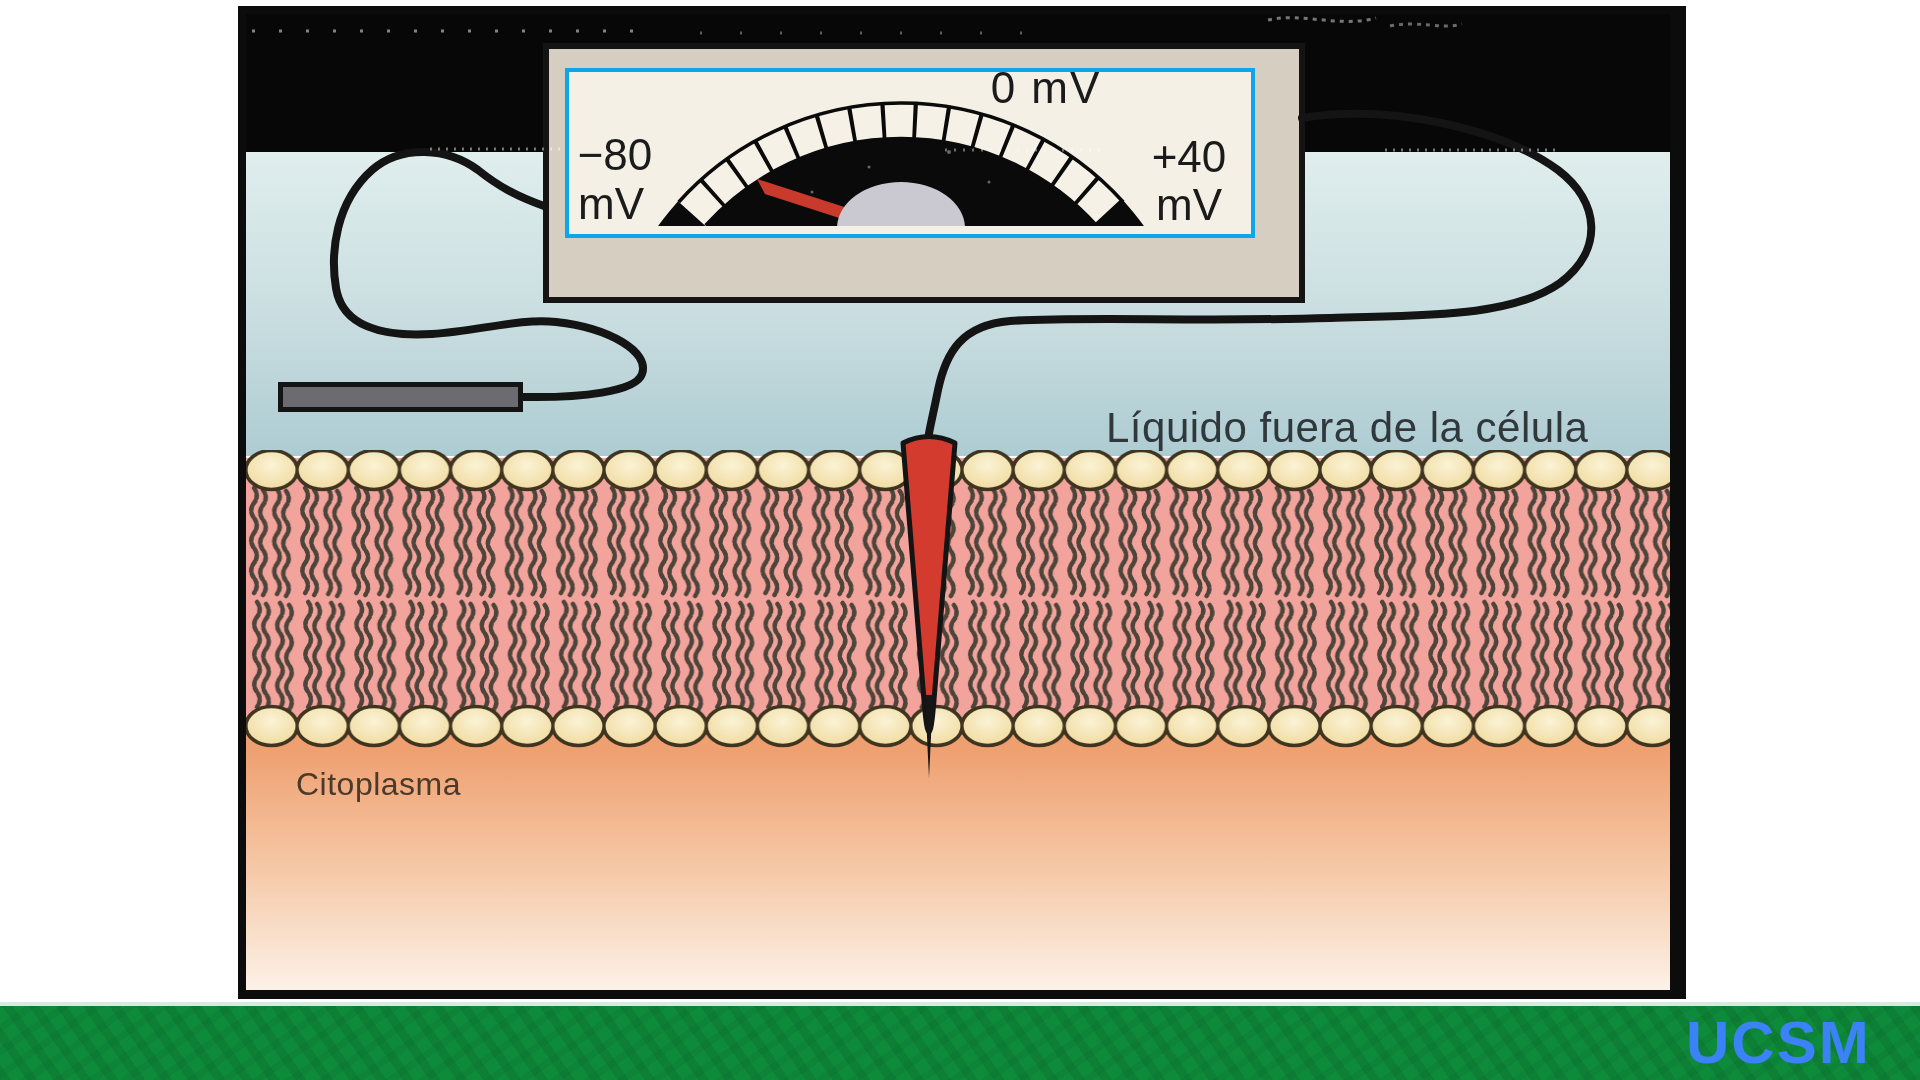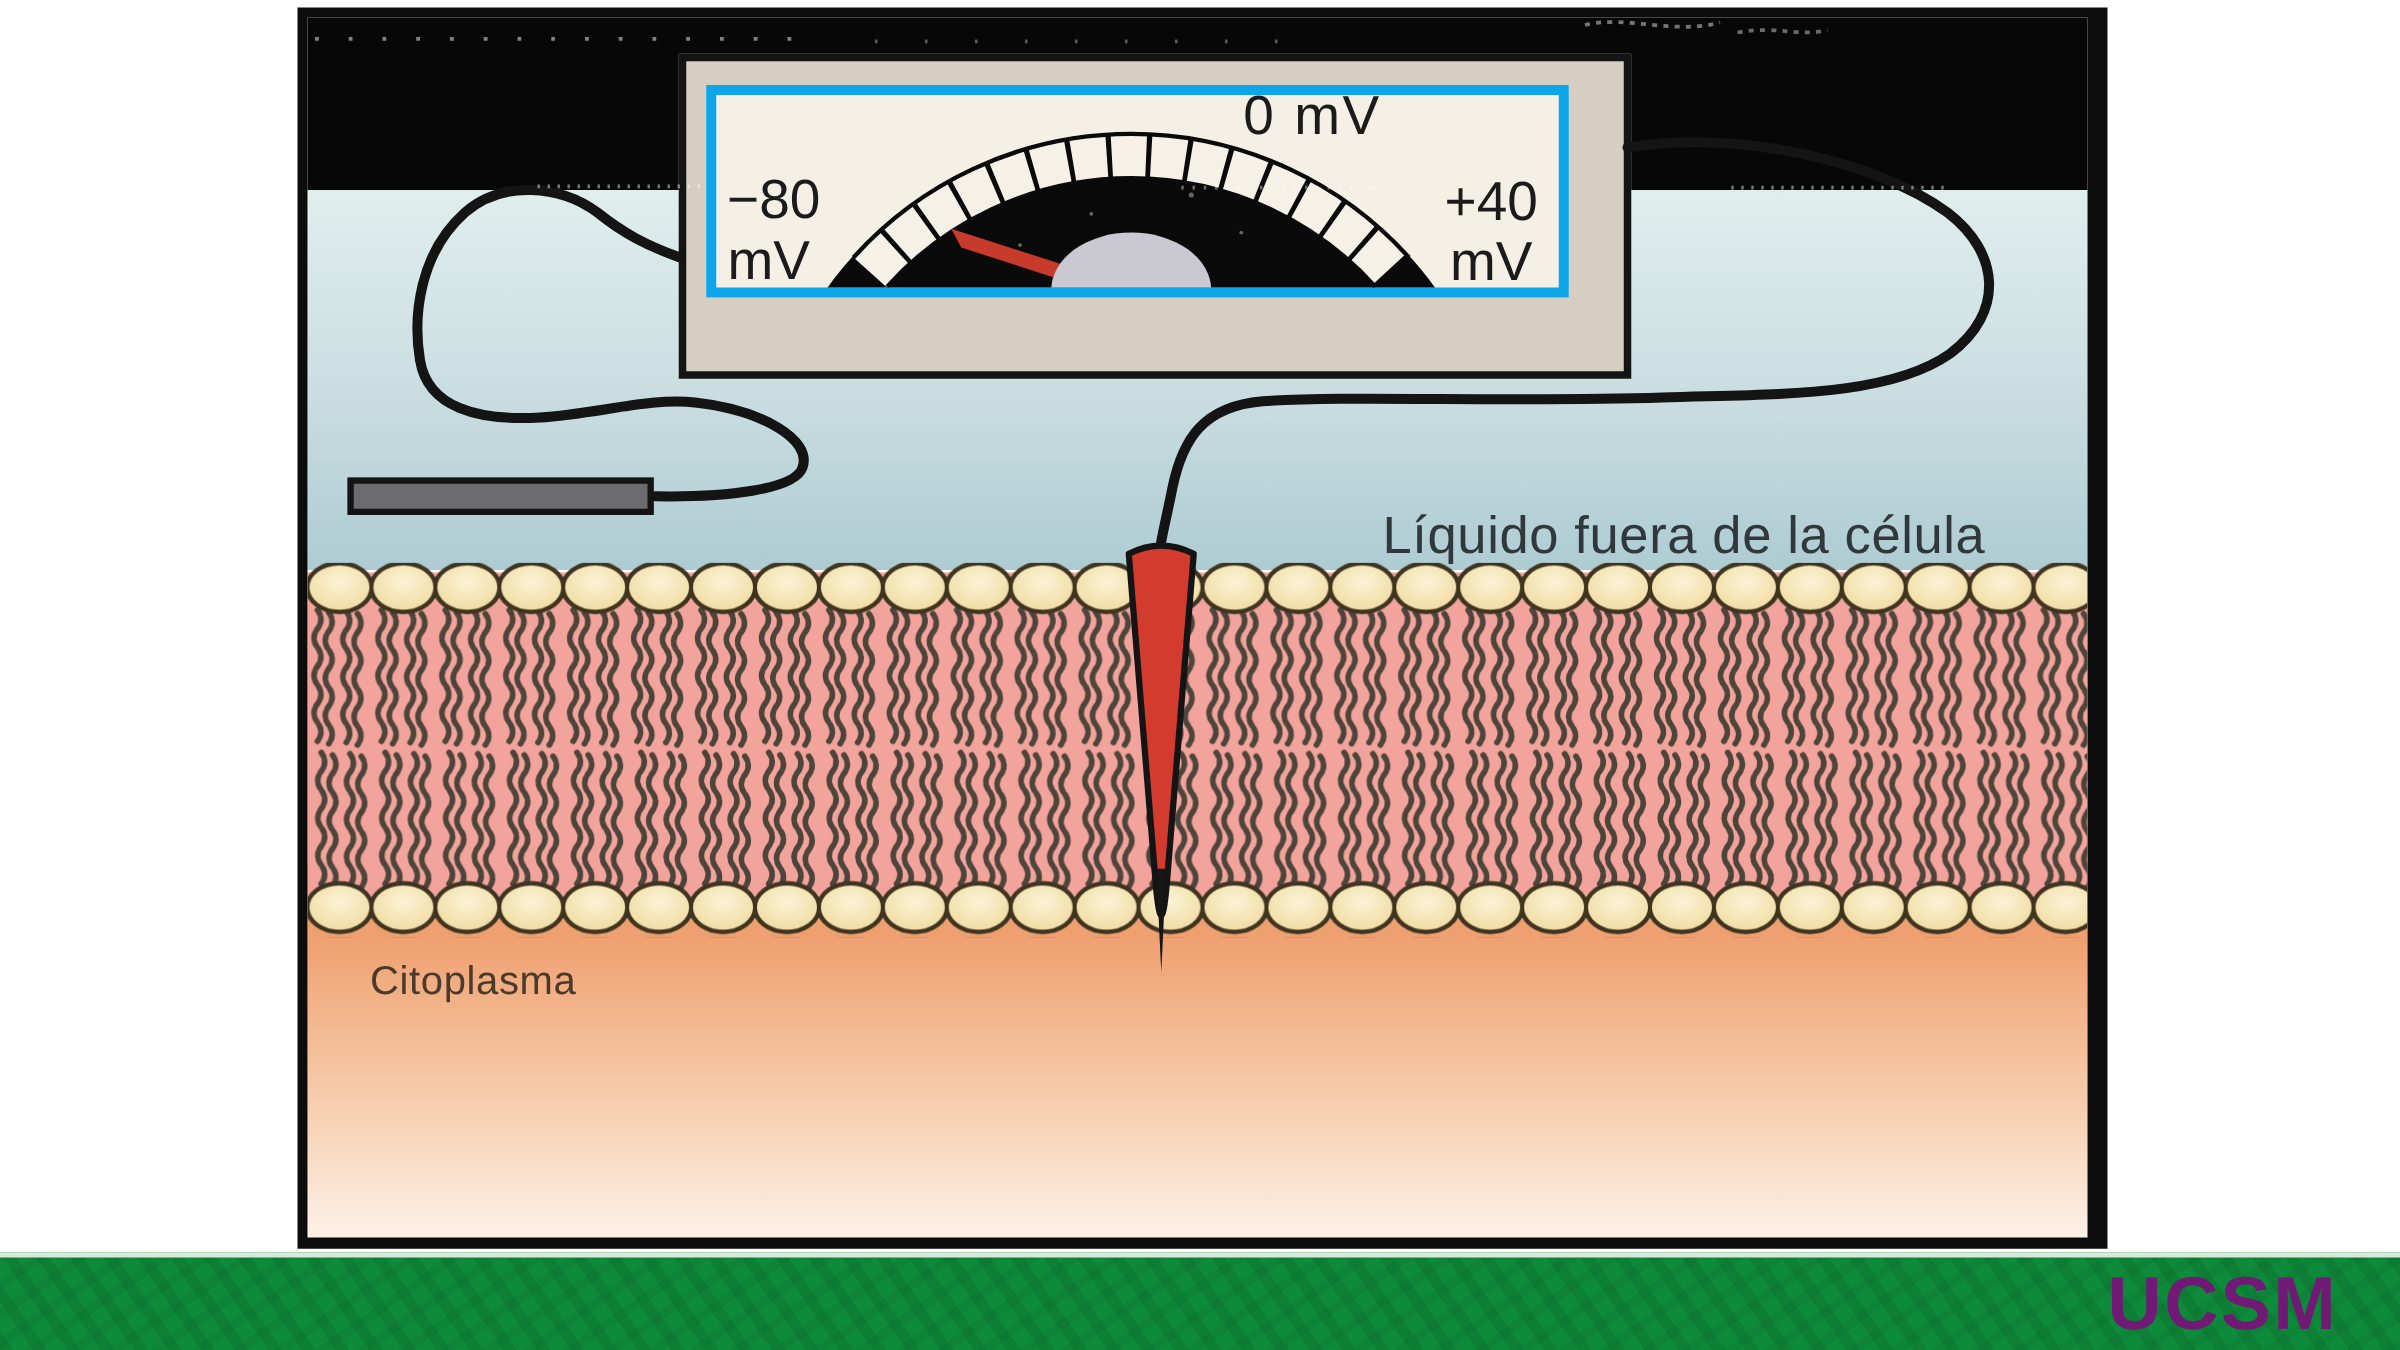--- a/index.html
+++ b/index.html
@@ -17,40 +17,40 @@
   #fluid{left:246px;top:152px;width:1424px;height:304px;z-index:1;
          background:linear-gradient(180deg,#e0eeed 0%,#c9dde0 55%,#adccd2 100%);}
   #cytoplasm{left:246px;top:690px;width:1424px;height:300px;z-index:1;
          background:linear-gradient(180deg,#ee9d6a 0%,#efa071 20%,#f5c7a4 58%,#fcf1e7 100%);}
   #membrane{left:246px;top:450px;width:1424px;height:300px;z-index:2;}
 
   
   #meter-body{left:543px;top:43px;width:762px;height:260px;box-sizing:border-box;
               background:#d6cfc1;border:6px solid #141414;z-index:3;}
   #meter-face{left:565px;top:68px;width:690px;height:170px;box-sizing:border-box;
-              background:#f4f0e6;border:8px solid #0ea5e9;z-index:3;}
+              background:#f4f0e6;border:4px solid #0ea5e9;z-index:3;}
   #gauge{position:absolute;left:0;top:0;width:674px;height:154px;}
 
   
   #ref-electrode{left:278px;top:382px;width:245px;height:30px;box-sizing:border-box;
                  background:#6b6b70;border:5px solid #141414;z-index:4;}
   #wires{left:0;top:0;width:1920px;height:1080px;z-index:4;pointer-events:none;}
 
   
   .scene-label{z-index:5;white-space:nowrap;}
   #label-liquido{left:1106px;top:388px;font-size:42px;color:#30383c;letter-spacing:.5px;margin-top:16px;}
   #label-cito{left:296px;top:766px;font-size:32px;color:#4a3a2c;letter-spacing:.5px;}
 
   
   #footer{left:0;top:1002px;width:1920px;height:78px;z-index:6;background:#0e8a3b;
           border-top:4px solid #d9e9dc;box-sizing:border-box;
           background-image:
             repeating-linear-gradient(55deg,rgba(0,40,10,.10) 0 9px,rgba(255,255,255,0) 9px 22px),
             repeating-linear-gradient(-35deg,rgba(0,60,20,.08) 0 7px,rgba(255,255,255,0) 7px 19px);}
-  #footer-logo{left:1686px;top:1008px;font-size:60px;font-weight:800;color:#701a75;
+  #footer-logo{left:1686px;top:1008px;font-size:60px;font-weight:800;color:#3b82f6;
                letter-spacing:2px;z-index:7;}
 
   text{font-family:"Liberation Sans","DejaVu Sans",sans-serif;}
 </style>
 </head>
 <body>
 
 <div id="page">
 
   <div class="abs" id="black-bar"></div>

